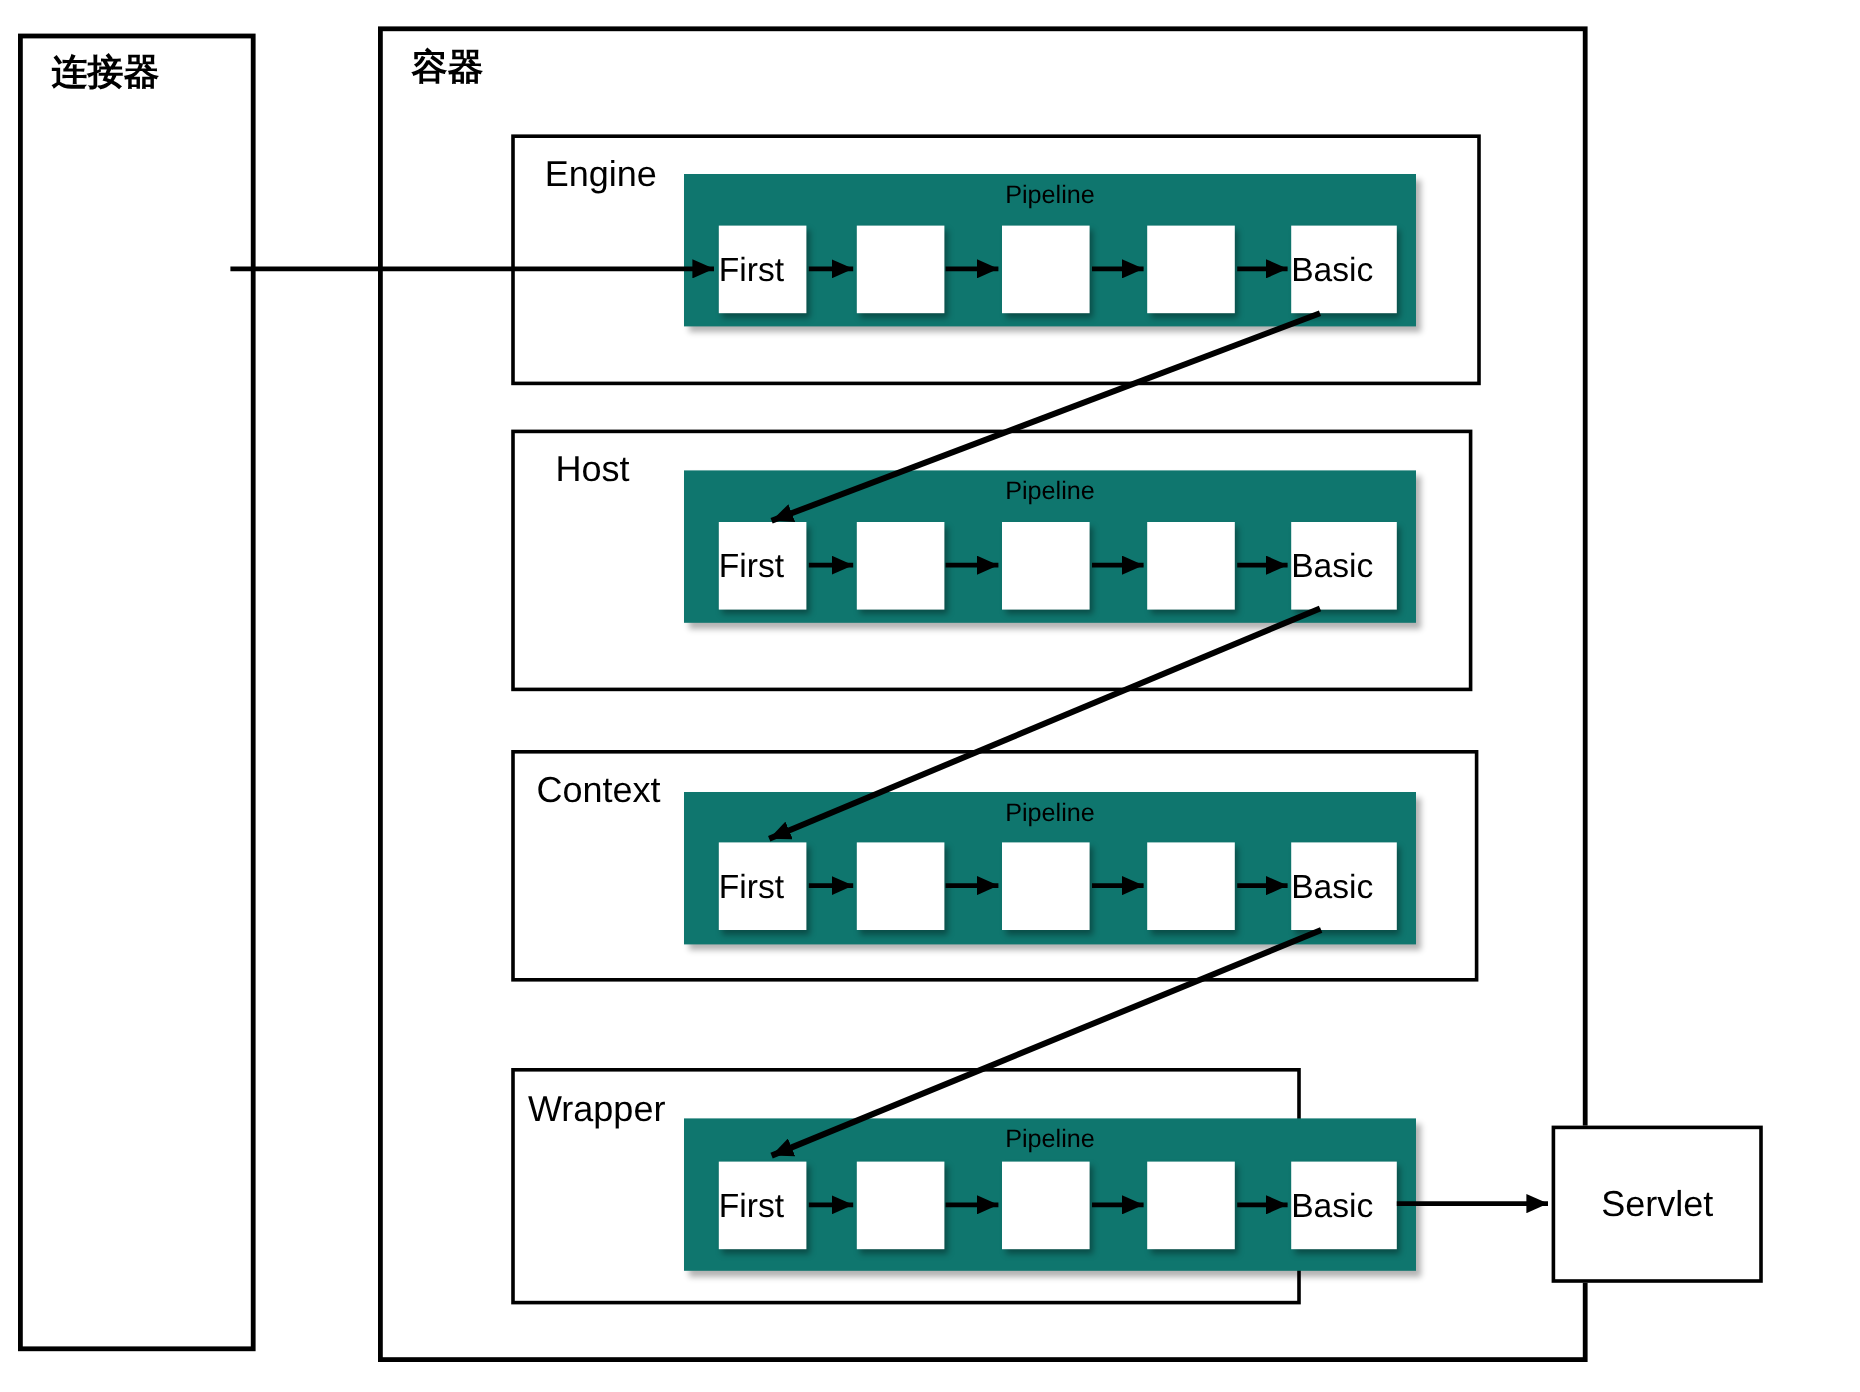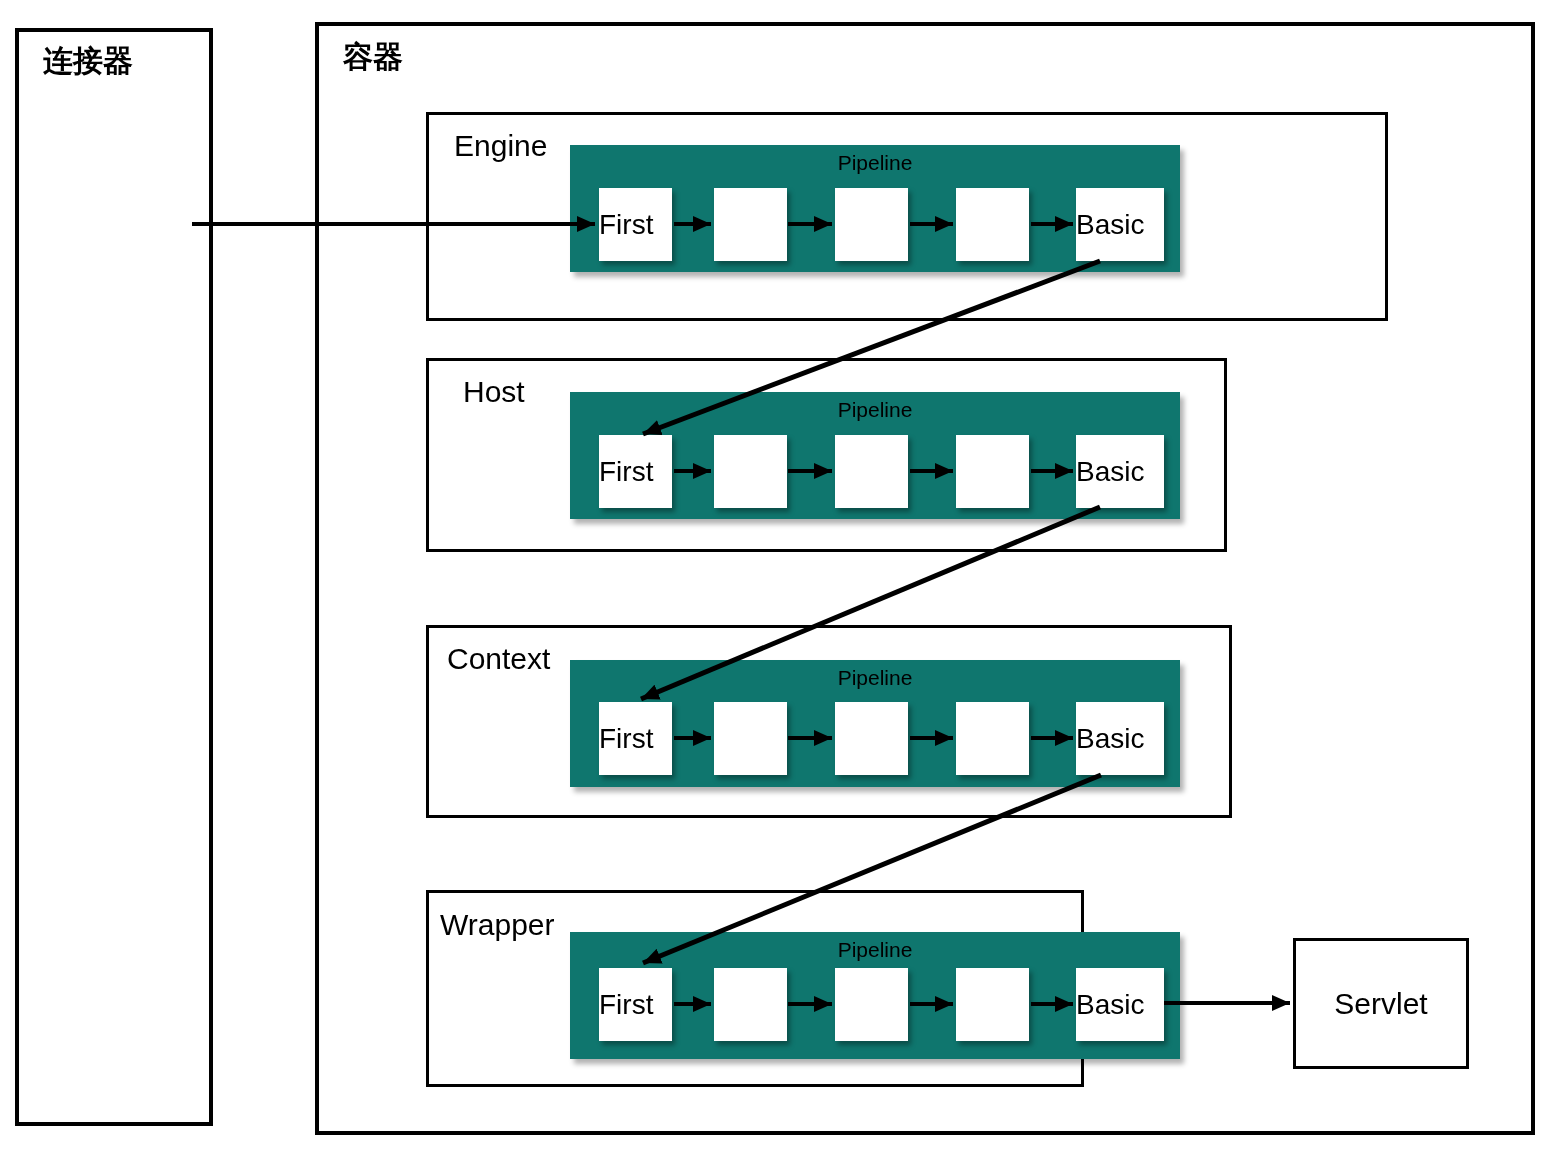--- a/index.html
+++ b/index.html
@@ -108,41 +108,41 @@
 </style>
 </head>
 <body>
 
 <div id="canvas">
 
   <div class="outlined" id="connector-box" style="left:15px; top:28px; width:198px; height:1098px;">
     <div class="big-label" style="left:24px; top:12px;">连接器</div>
   </div>
 
-  <div class="outlined" id="container-box" style="left:315px; top:22px; width:1220px; height:1113px;">
+  <div class="outlined" id="container-box" style="left:315px; top:22px; width:1008px; height:1113px;">
     <div class="big-label" style="left:24px; top:14px;">容器</div>
   </div>
 
-  <div class="section" style="left:426px; top:112px; width:962px; height:209px;">
+  <div class="section" style="left:426px; top:112px; width:808px; height:209px;">
     <div class="section-title" style="left:25px; top:14px;">Engine</div>
     <div class="pipeline" style="left:141px; top:30px;">
       <div class="pipeline-title">Pipeline</div>
       <div class="valve" style="left:29px; top:43px;">
         <span>First</span>
       </div>
       <div class="valve" style="left:144px; top:43px;"></div>
       <div class="valve" style="left:265px; top:43px;"></div>
       <div class="valve" style="left:386px; top:43px;"></div>
       <div class="valve basic" style="left:506px; top:43px;">
         <span>Basic</span>
       </div>
     </div>
   </div>
 
-  <div class="section" style="left:426px; top:358px; width:801px; height:194px;padding-left:44px;">
+  <div class="section" style="left:426px; top:358px; width:801px; height:218px;padding-left:44px;">
     <div class="section-title" style="left:34px; top:14px;">Host</div>
     <div class="pipeline" style="left:141px; top:31px;">
       <div class="pipeline-title">Pipeline</div>
       <div class="valve" style="left:29px; top:43px;">
         <span>First</span>
       </div>
       <div class="valve" style="left:144px; top:43px;"></div>
       <div class="valve" style="left:265px; top:43px;"></div>
       <div class="valve" style="left:386px; top:43px;"></div>
       <div class="valve basic" style="left:506px; top:43px;">

